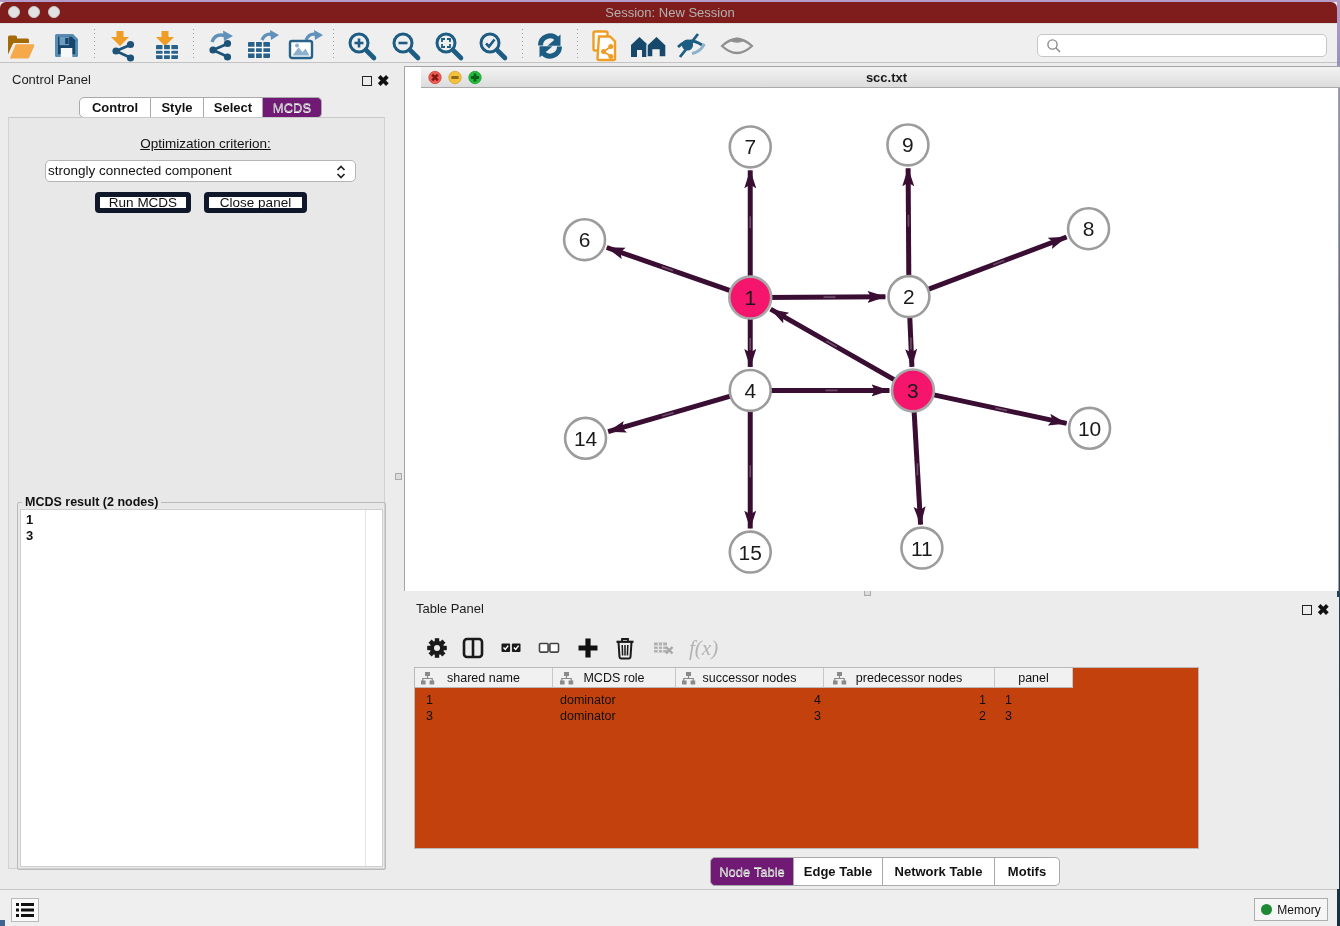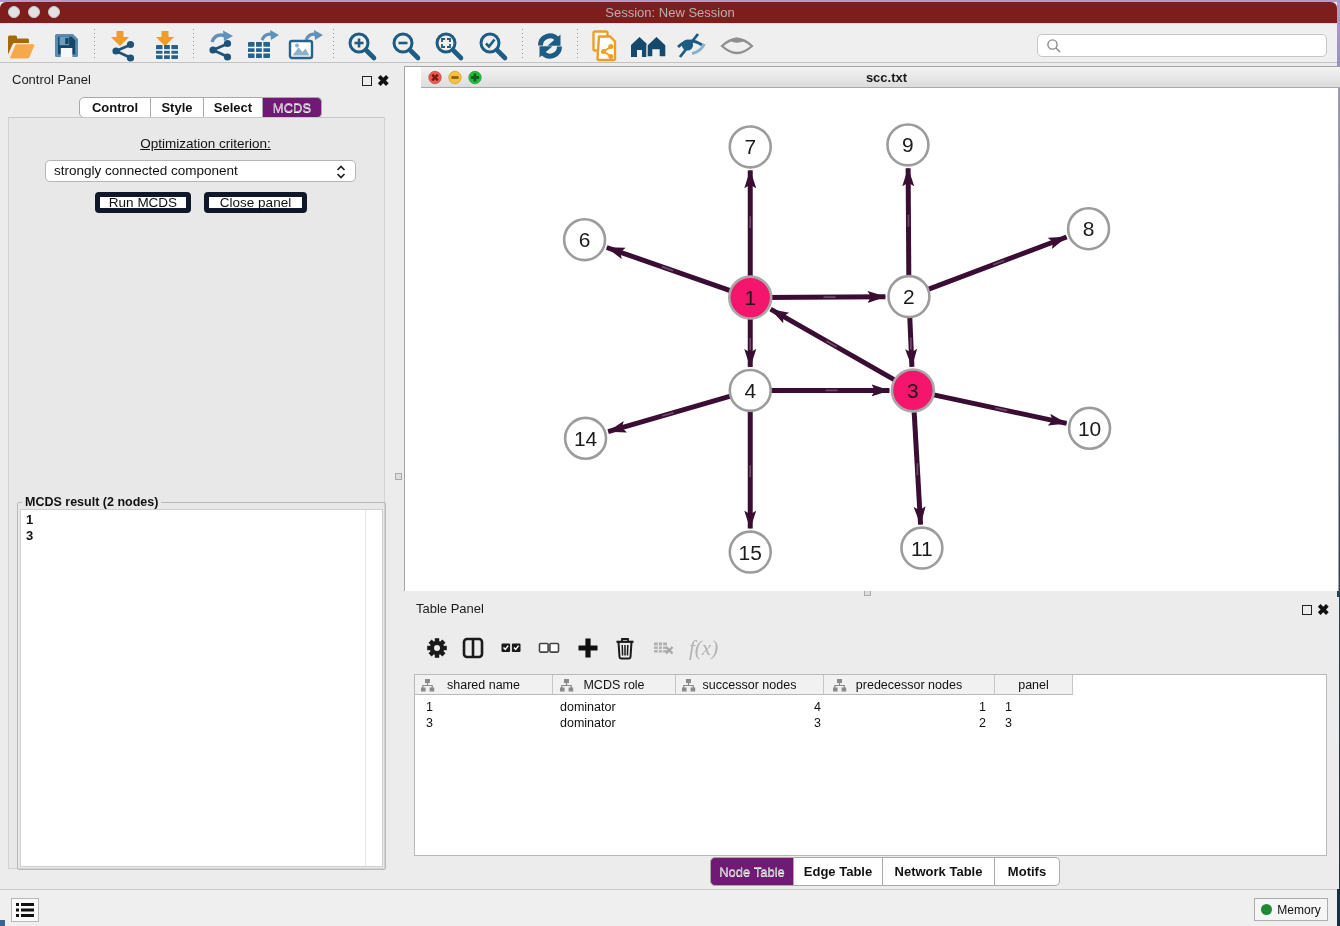--- a/index.html
+++ b/index.html
@@ -30,40 +30,40 @@
 
 
 .tabstrip { position:absolute; display:flex; height:21px; }
 .tab { background:#fff; border:1px solid #a9a9a9; border-left:none; font-size:13px; font-weight:bold; color:#111;
   display:flex; align-items:center; justify-content:center; }
 .tab.first { border-left:1px solid #a9a9a9; border-radius:5px 0 0 5px; }
 .tab.last { border-radius:0 5px 5px 0; }
 .tab.sel { background:#701a75; color:#b9b9b9; text-shadow:0 1px 0 #fff; font-weight:normal; }
 
 #opt-label { left:8px; top:18px; width:377px; text-align:center; font-size:13.5px; color:#111;text-decoration:underline; }
-#combo { left:36px; top:42px; width:311px; height:22px; background:#fff; border:1px solid #b5b5b5; border-radius:5px; font-size:13.5px; color:#111; line-height:20px; padding-left:8px; }
+#combo { left:36px; top:42px; width:311px; height:22px; background:#fff; border:1px solid #b5b5b5; border-radius:5px; font-size:13.5px; color:#111; line-height:20px; padding-left:2px; }
 #combo .updown { position:absolute; right:8px; top:3px; }
 .btn { position:absolute; height:21px; background:#fff; border:5px solid #0f172a; border-radius:4px; font-size:13.5px; color:#111;
   display:flex; align-items:center; justify-content:center; }
 
 
 #mcds-fs { left:8px; top:384px; width:369px; height:368px; border:1px solid #b9b9b9; border-radius:2px;font-weight:bold; }
 #mcds-legend { position:absolute; left:4px; top:-8px; background:#e8e8e8; padding:0 3px; font-size:12.5px; color:#111; }
 #mcds-text { position:absolute; left:2px; top:6px; width:363px; height:358px; background:#fff; border:1px solid #cfcfcf; font-size:13px; color:#111; line-height:16px; padding:2px 0 0 5px; }
 #mcds-sb { position:absolute; right:16px; top:0; width:1px; height:100%; background:#e4e4e4; }
 
 
 #netwin { left:404px; top:66px; width:935px; height:525px; background:#fff; border:1px solid #a3a3a3; border-bottom:none; }
 #net-titlebar { left:16px; top:0; width:931px; height:21px; background:linear-gradient(#f3f3f3,#dcdcdc); border-bottom:1px solid #a9a9a9; }
 #net-title { left:0; top:3px; width:931px; text-align:center; font-size:13px; font-weight:bold; color:#1a1a1a; }
 
 
 #tp { left:406px; top:597px; width:933px; height:292px; background:#ececec; }
 #tp-title { left:10px; top:4px; font-size:13px; color:#1d1d1d; }
-#tp-table { left:8px; top:77px; width:913px; height:182px; background:#ffffff; border:1px solid #b9b9b9; }
+#tp-table { left:8px; top:70px; width:785px; height:182px; background:#c2410c; border:1px solid #b9b9b9; }
 .hdr-cell { position:absolute; top:0; height:20px; background:#f1f1f1; border-right:1px solid #c6c6c6; border-bottom:1px solid #b9b9b9;
   font-size:12.5px; color:#111; text-align:center; line-height:20px; }
 .row-txt { position:absolute; font-size:12.5px; color:#111; height:16px; line-height:16px; }
 
 
 
 #statusbar { left:0; top:889px; width:1337px; height:37px; background:#efefef; border-top:1px solid #c9c9c9; }
 #listbtn { left:11px; top:8px; width:28px; height:24px; background:#fafafa; border:1px solid #b9b9b9; }
 #membtn { left:1254px; top:8px; width:74px; height:23px; background:#f6f6f6; border:1px solid #adadad; font-size:12px; color:#111;
   display:flex; align-items:center; justify-content:center; gap:5px; }

